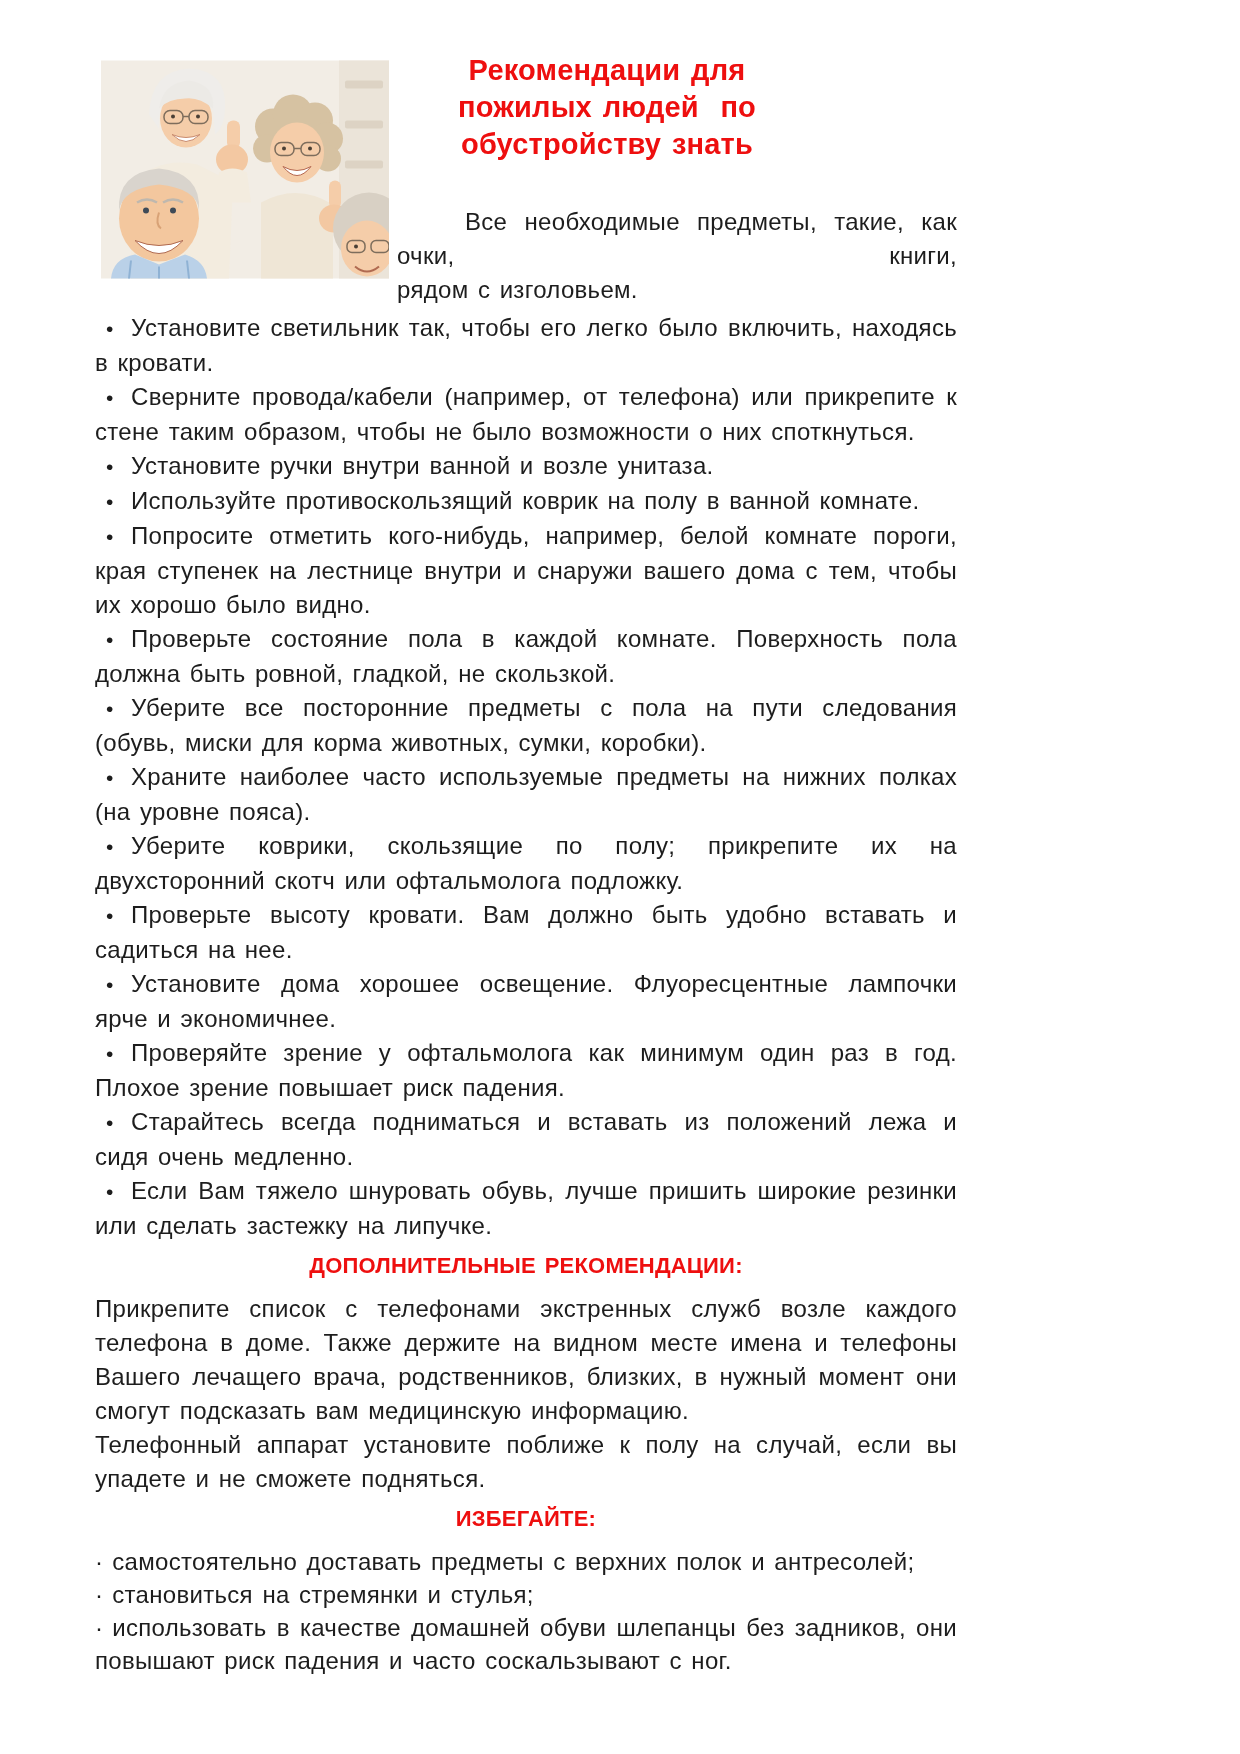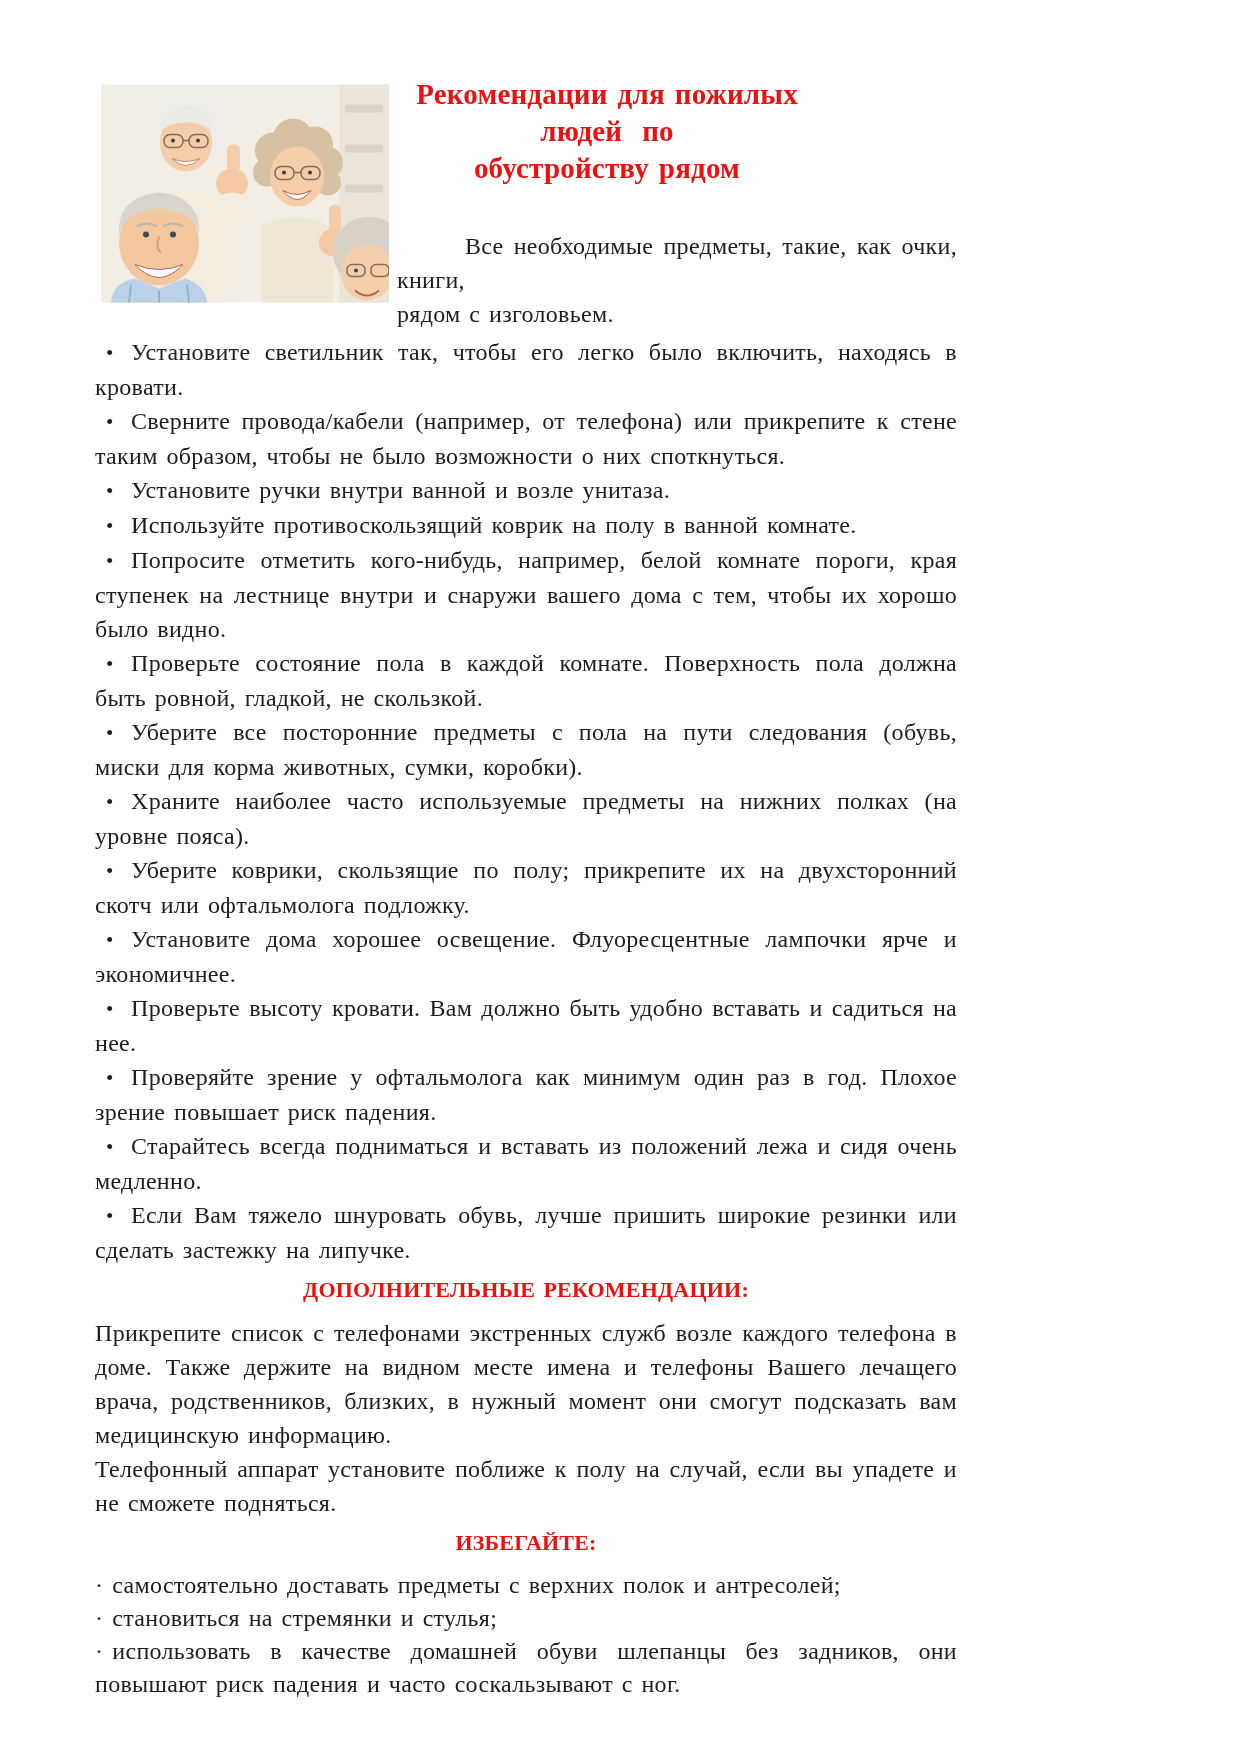--- a/index.html
+++ b/index.html
@@ -1,21 +1,21 @@
 <!DOCTYPE html>
 <html lang="ru"><head>
 <meta charset="utf-8">
 <style>
   * { box-sizing: border-box; }
   html, body { margin: 0; padding: 0; background: #ffffff; }
   body { width: 1240px; height: 1754px; overflow: hidden; }
   .page {
     width: 1052px; height: 1754px;
-    padding: 76px 95px 40px 95px;
-    font-family: Liberation Serif, serif;
+    padding: 52px 95px 40px 95px;
+    font-family: Liberation Sans, sans-serif;
     font-size: 24px; color: #1d1d1d;
     letter-spacing: 0.3px; word-spacing: 2.5px;
   }
   .photo-wrap { float: left; width: 288px; height: 219px; margin: 8px 8px 0 6px; }
   .photo-wrap svg { display: block; width: 100%; height: 100%; }
   .doc-title {
     margin: 0 140px 0 0; color: #ee0f0f; font-weight: bold;
     font-size: 29px; line-height: 37px; text-align: center; letter-spacing: 0.2px;
   }
   .title-line { display: block; white-space: pre-wrap; }
@@ -105,21 +105,21 @@
             <rect x="270" y="180" width="18" height="12" rx="5"></rect>
           </g>
           <circle cx="255" cy="186" r="2" fill="#4a3f35"></circle>
           <path d="M254 206 q12 10 24 0" stroke="#b06a50" stroke-width="2" fill="none"></path>
         </g>
       </svg>
     </div>
 
     <h1 class="doc-title">
       <span class="title-line">Рекомендации для пожилых людей  по</span>
-      <span class="title-line">обустройству рядом</span>
+      <span class="title-line">обустройству знать</span>
     </h1>
 
     <div class="intro-block">
 
         <div class="intro-line">Все необходимые предметы, такие, как очки, книги,</div>
 
 
         <div class="intro-line">рядом с изголовьем.</div>
       </div>
   </div>
@@ -137,23 +137,23 @@
       <p class="bullet-item"><span class="blt">•</span><span>Попросите отметить кого-нибудь, например, белой комнате пороги, края ступенек на лестнице внутри и снаружи вашего дома с тем, чтобы их хорошо было видно.</span></p>
 
       <p class="bullet-item"><span class="blt">•</span><span>Проверьте состояние пола в каждой комнате. Поверхность пола должна быть ровной, гладкой, не скользкой.</span></p>
 
       <p class="bullet-item"><span class="blt">•</span><span>Уберите все посторонние предметы с пола на пути следования (обувь, миски для корма животных, сумки, коробки).</span></p>
 
       <p class="bullet-item"><span class="blt">•</span><span>Храните наиболее часто используемые предметы на нижних полках (на уровне пояса).</span></p>
 
       <p class="bullet-item"><span class="blt">•</span><span>Уберите коврики, скользящие по полу; прикрепите их на двухсторонний скотч или офтальмолога подложку.</span></p>
 
+      <p class="bullet-item"><span class="blt">•</span><span>Проверьте высоту кровати. Вам должно быть удобно вставать и садиться на нее.</span></p>
+
       <p class="bullet-item"><span class="blt">•</span><span>Установите дома хорошее освещение. Флуоресцентные лампочки ярче и экономичнее.</span></p>
-
-      <p class="bullet-item"><span class="blt">•</span><span>Проверьте высоту кровати. Вам должно быть удобно вставать и садиться на нее.</span></p>
 
       <p class="bullet-item"><span class="blt">•</span><span>Проверяйте зрение у офтальмолога как минимум один раз в год. Плохое зрение повышает риск падения.</span></p>
 
       <p class="bullet-item"><span class="blt">•</span><span>Старайтесь всегда подниматься и вставать из положений лежа и сидя очень медленно.</span></p>
 
       <p class="bullet-item"><span class="blt">•</span><span>Если Вам тяжело шнуровать обувь, лучше пришить широкие резинки или сделать застежку на липучке.</span></p>
     </div>
 
   <h2 class="section-heading">ДОПОЛНИТЕЛЬНЫЕ РЕКОМЕНДАЦИИ:</h2>
 

